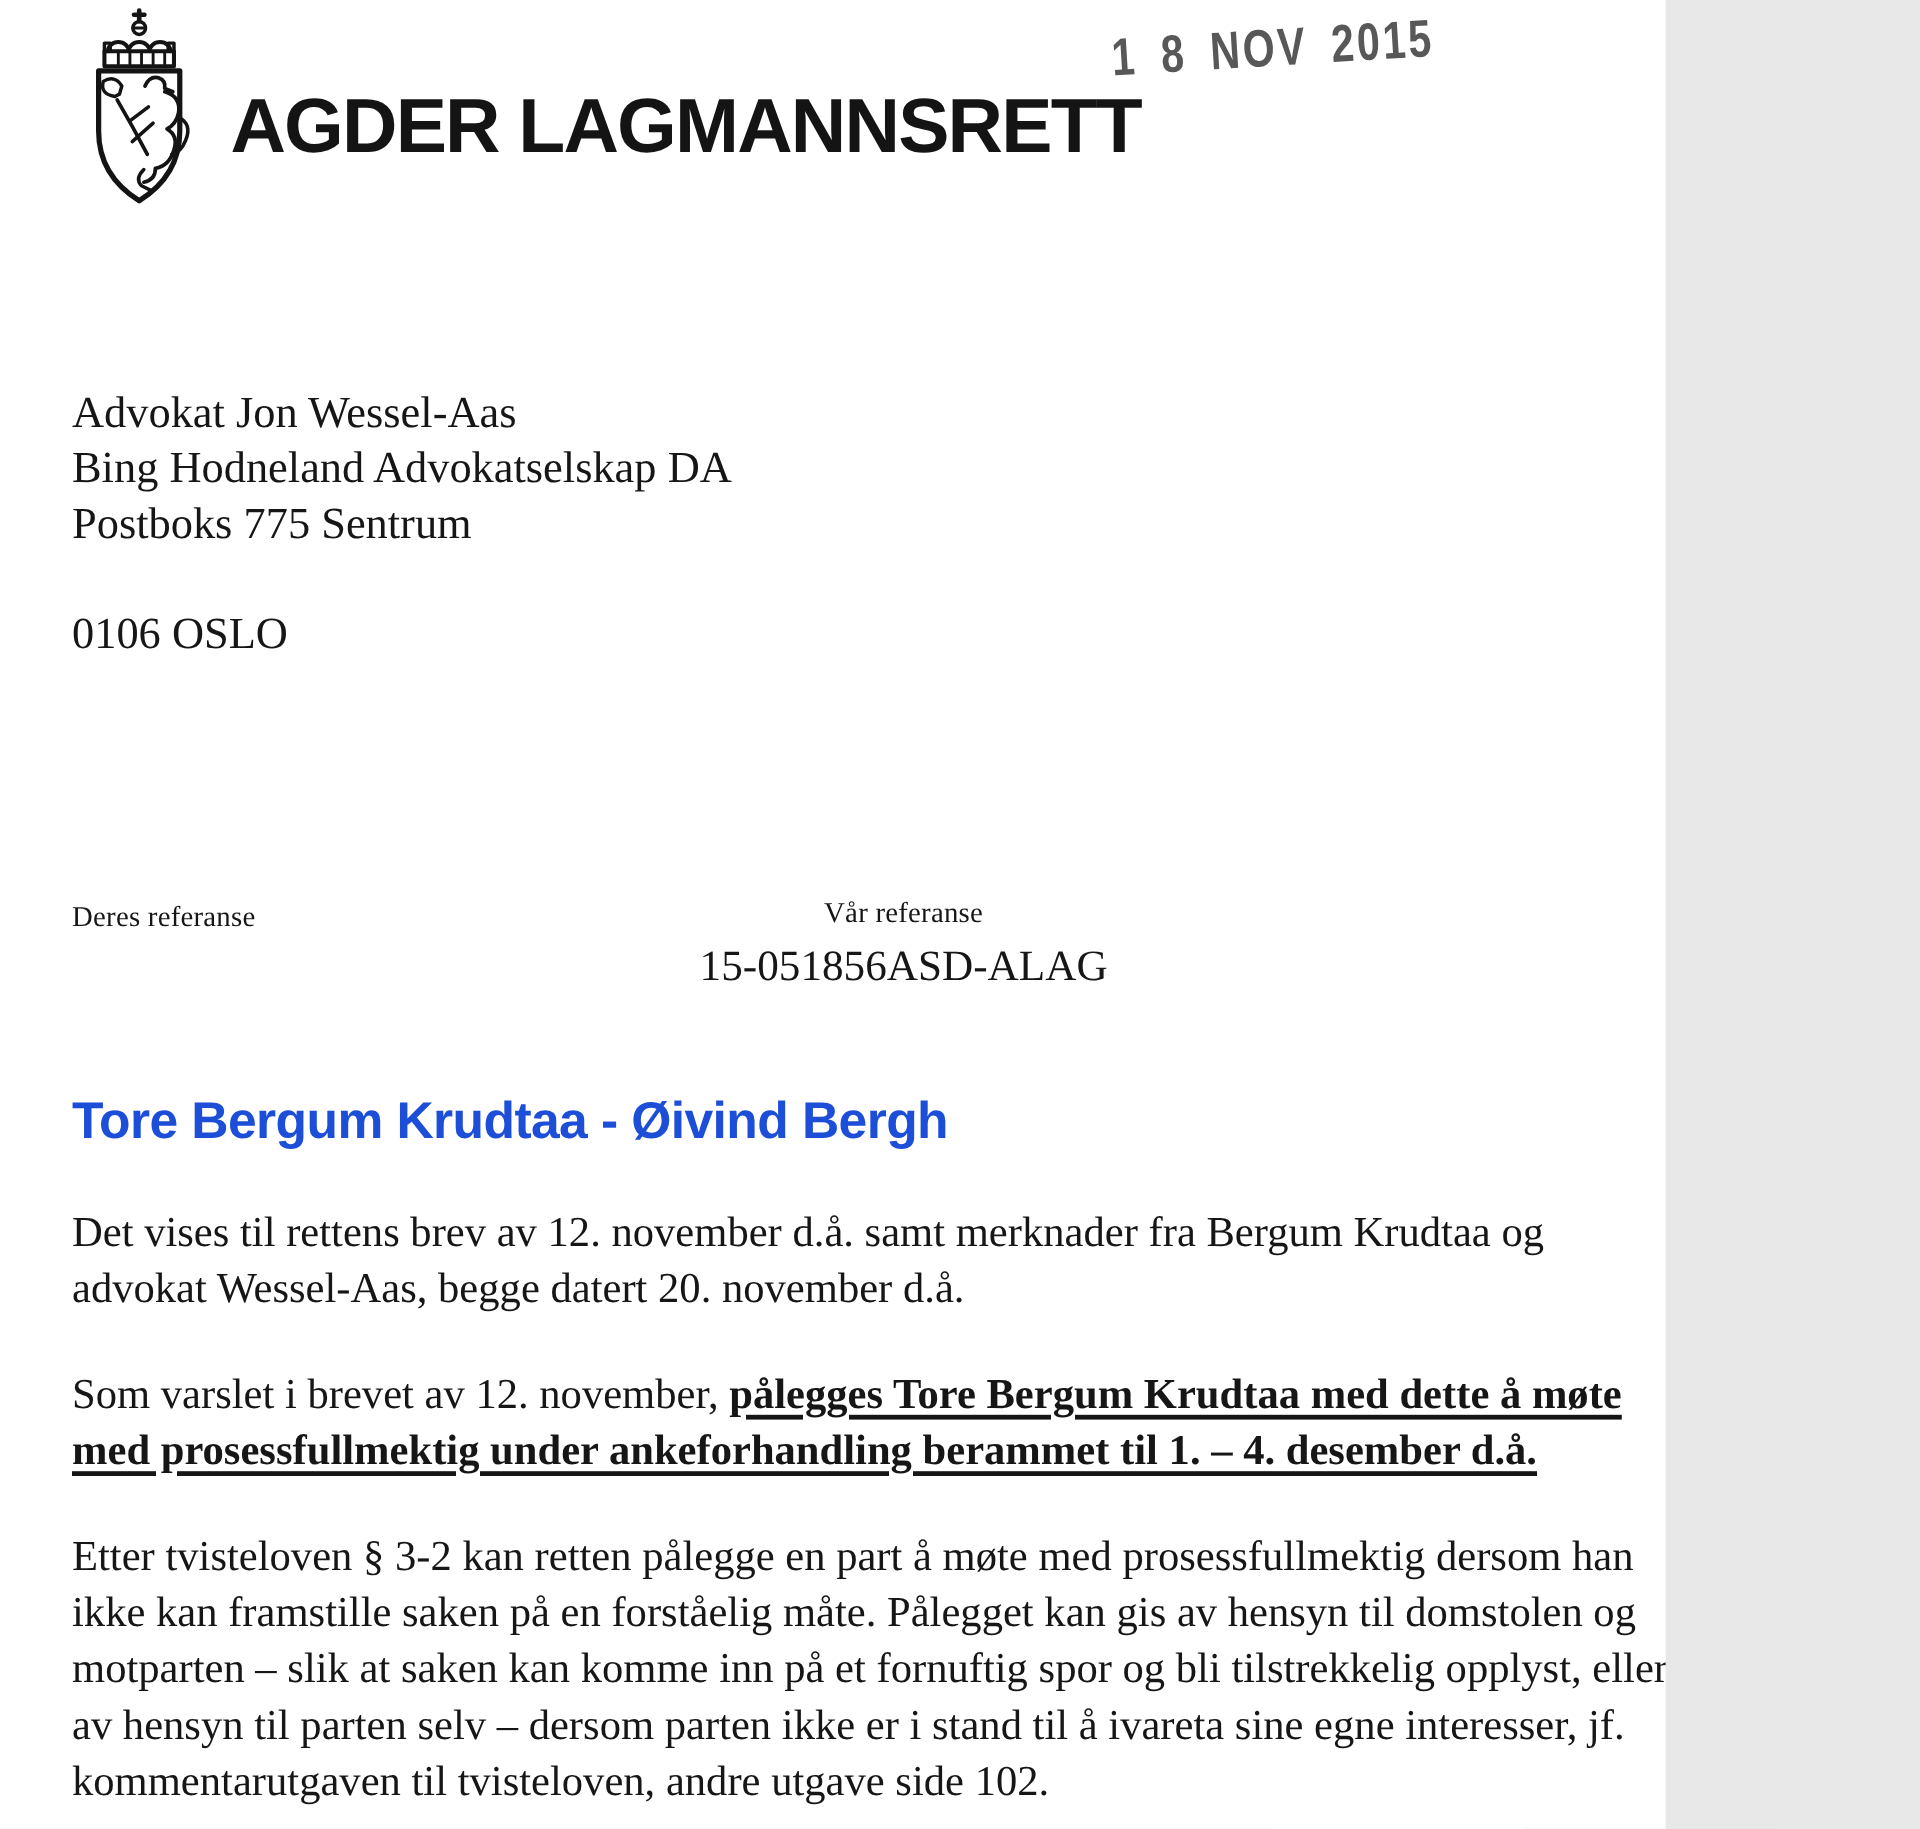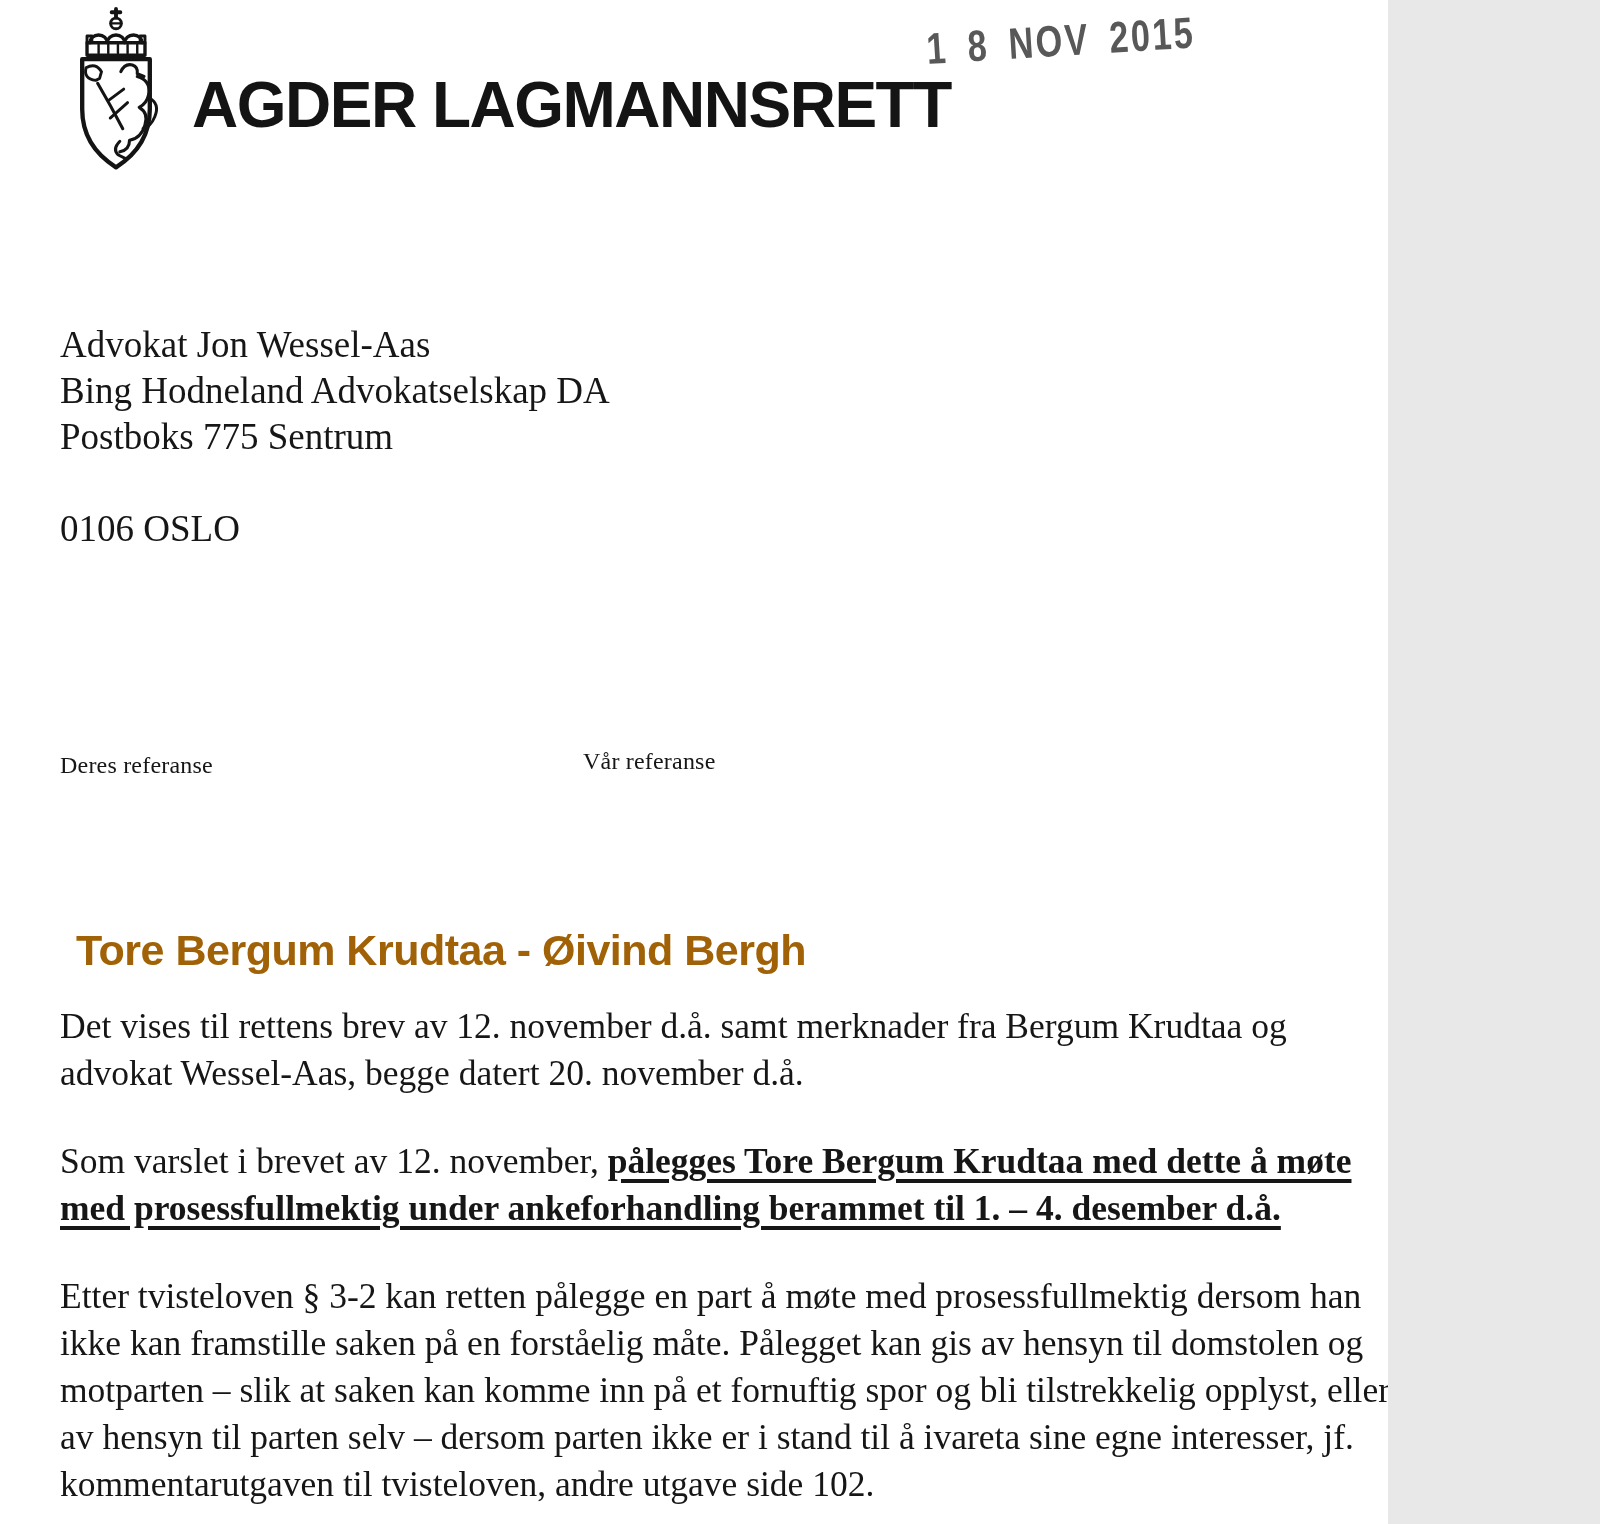--- a/index.html
+++ b/index.html
@@ -41,24 +41,24 @@
   .recipient .postal{margin-top:46px;}
   
   .ref{position:absolute;}
   .ref-label{font-size:24px;letter-spacing:.2px;}
   .ref-value{font-size:36px;margin-top:9px;white-space:nowrap;}
   .ref-deres{left:60px;top:752px;}
   .ref-var{left:583px;top:748px;text-align:center;}
   .ref-dato{left:1262px;top:755px;}
   
   .subject{
-    position:absolute;left:60px;top:910px;margin:16px;
+    position:absolute;left:60px;top:910px;margin:0;
     font-family:"Liberation Sans",sans-serif;
     font-weight:700;font-size:43px;letter-spacing:-.5px;
-    white-space:nowrap;color:#a16207;
+    white-space:nowrap;color:#1d4ed8;
   }
   .letter-body{
     position:absolute;left:60px;top:1003px;width:1505px;
     font-size:35.5px;line-height:47px;
   }
   .letter-body p{margin:0 0 41px 0;white-space:pre-line;}
   .emph{
     font-weight:700;
     text-decoration:underline;
     text-decoration-thickness:3.5px;
@@ -109,20 +109,21 @@
     <div class="postal">0106 OSLO</div>
   </div>
 
   <div class="ref ref-deres">
     <div class="ref-label">Deres referanse</div>
     <div class="ref-value"></div>
   </div>
 
   <div class="ref ref-var">
     <div class="ref-label">Vår referanse</div>
+    <div class="ref-value">15-051856ASD-ALAG</div>
   </div>
 
 
   <h2 class="subject">Tore Bergum Krudtaa - Øivind Bergh</h2>
 
   <div class="letter-body">
     <p>Det vises til rettens brev av 12. november d.å. samt merknader fra Bergum Krudtaa og
 advokat Wessel-Aas, begge datert 20. november d.å.</p>
     <p><span>Som varslet i brevet av 12. november, </span><span class="emph">pålegges Tore Bergum Krudtaa med dette å møte
 med prosessfullmektig under ankeforhandling berammet til 1. – 4. desember d.å.</span></p>

